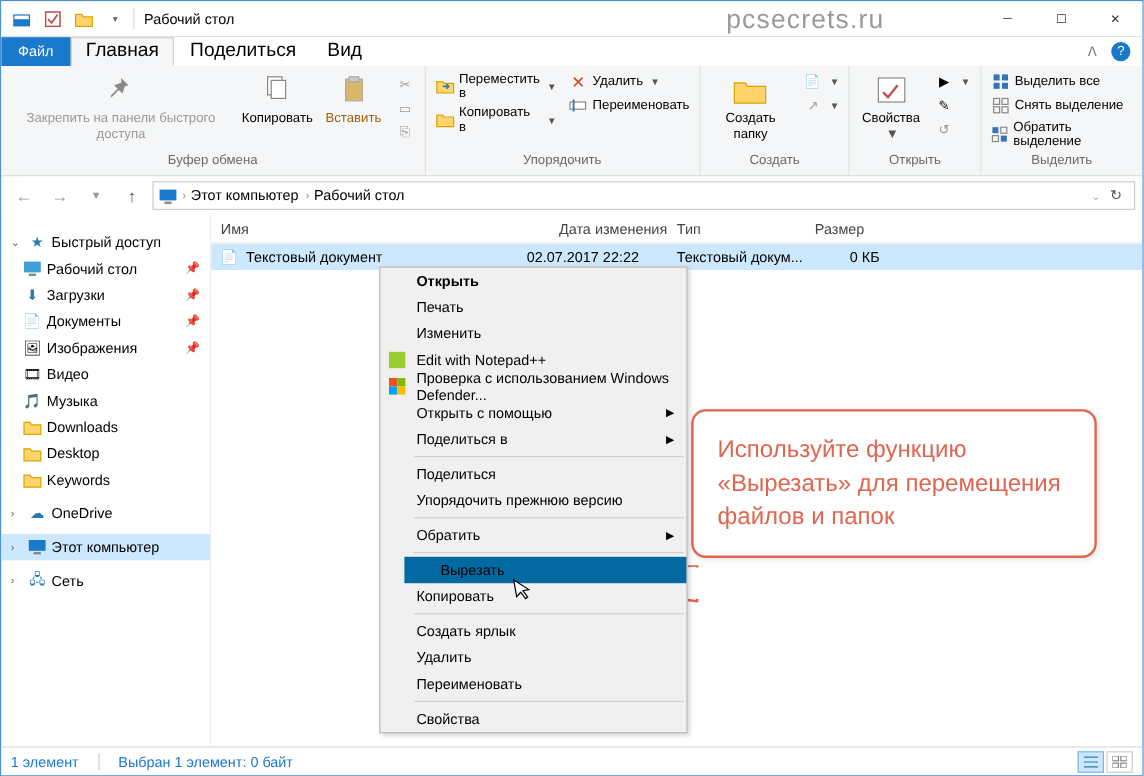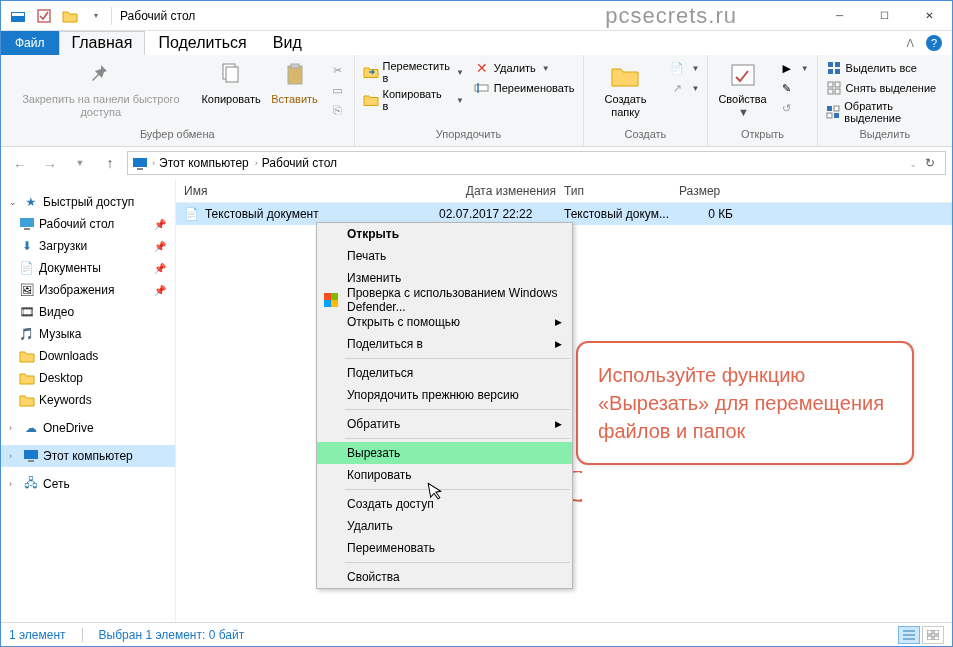--- a/index.html
+++ b/index.html
@@ -70,21 +70,21 @@
   .file-row .cell { padding-left: 8px; overflow: hidden; white-space: nowrap; }
   .file-row .cell.name { width: 255px; display: flex; align-items: center; gap: 6px; }
   .file-row .cell.date { width: 125px; }
   .file-row .cell.type { width: 115px; }
   .file-row .cell.size { width: 62px; text-align: right; }
 
   
   .context-menu { position: absolute; left: 315px; top: 221px; width: 257px; background: #f0f0f0; border: 1px solid #b8b8b8; box-shadow: 2px 2px 4px rgba(0,0,0,0.2); font-size: 12px; z-index: 100; }
   .ctx-item { height: 22px; display: flex; align-items: center; padding-left: 30px; position: relative; cursor: pointer; }
   .ctx-item.bold { font-weight: 600; }
-  .ctx-item.highlighted { background: #86efac; }
+  .ctx-item.highlighted { background: #0369a1; margin-left: 20px; }
   .ctx-item .ctx-ic { position: absolute; left: 6px; width: 16px; height: 16px; display: flex; align-items: center; justify-content: center; }
   .ctx-item .ctx-arrow { margin-left: auto; margin-right: 10px; font-size: 9px; }
   .ctx-sep { height: 1px; background: #d0d0d0; margin: 3px 2px 3px 28px; }
   .cursor-arrow { position: absolute; left: 428px; top: 480px; font-size: 16px; z-index: 101; color: #000; transform: rotate(-10deg);}
 
   
   .callout { position: absolute; left: 575px; top: 340px; width: 338px; background: #fff; border: 2px solid #e06650; border-radius: 12px; padding: 18px 20px; color: #e06650; font-size: 20px; line-height: 28px; z-index: 50; box-shadow: 1px 1px 4px rgba(0,0,0,0.1);}
 
   
   .statusbar { height: 24px; border-top: 1px solid #dadada; display: flex; align-items: center; padding: 0 8px; font-size: 12px; color: #1979ca; gap: 16px; position: absolute; bottom: 0; left: 0; right: 0; background: #fff; }
@@ -460,20 +460,28 @@
     </div>
   <div class="ctx-item">
       <span>Печать</span>
     </div>
   <div class="ctx-item">
       <span>Изменить</span>
     </div>
   <div class="ctx-item">
       <span class="ctx-ic">
         <svg width="14" height="14">
+          <rect width="14" height="14" fill="#9acd32"></rect>
+        </svg>
+      </span>
+      <span>Edit with Notepad++</span>
+    </div>
+  <div class="ctx-item">
+      <span class="ctx-ic">
+        <svg width="14" height="14">
           <rect x="0" y="0" width="7" height="7" fill="#f25022"></rect>
           <rect x="7" y="0" width="7" height="7" fill="#7fba00"></rect>
           <rect x="0" y="7" width="7" height="7" fill="#00a4ef"></rect>
           <rect x="7" y="7" width="7" height="7" fill="#ffb900"></rect>
         </svg>
       </span>
       <span>Проверка с использованием Windows Defender...</span>
     </div>
   <div class="ctx-item">
       <span>Открыть с помощью</span>
@@ -497,21 +505,21 @@
     </div>
   <div class="ctx-sep"></div>
   <div class="ctx-item highlighted">
       <span>Вырезать</span>
     </div>
   <div class="ctx-item">
       <span>Копировать</span>
     </div>
   <div class="ctx-sep"></div>
   <div class="ctx-item">
-      <span>Создать доступ</span>
+      <span>Создать ярлык</span>
     </div>
   <div class="ctx-item">
       <span>Удалить</span>
     </div>
   <div class="ctx-item">
       <span>Переименовать</span>
     </div>
   <div class="ctx-sep"></div>
   <div class="ctx-item">
       <span>Свойства</span>

